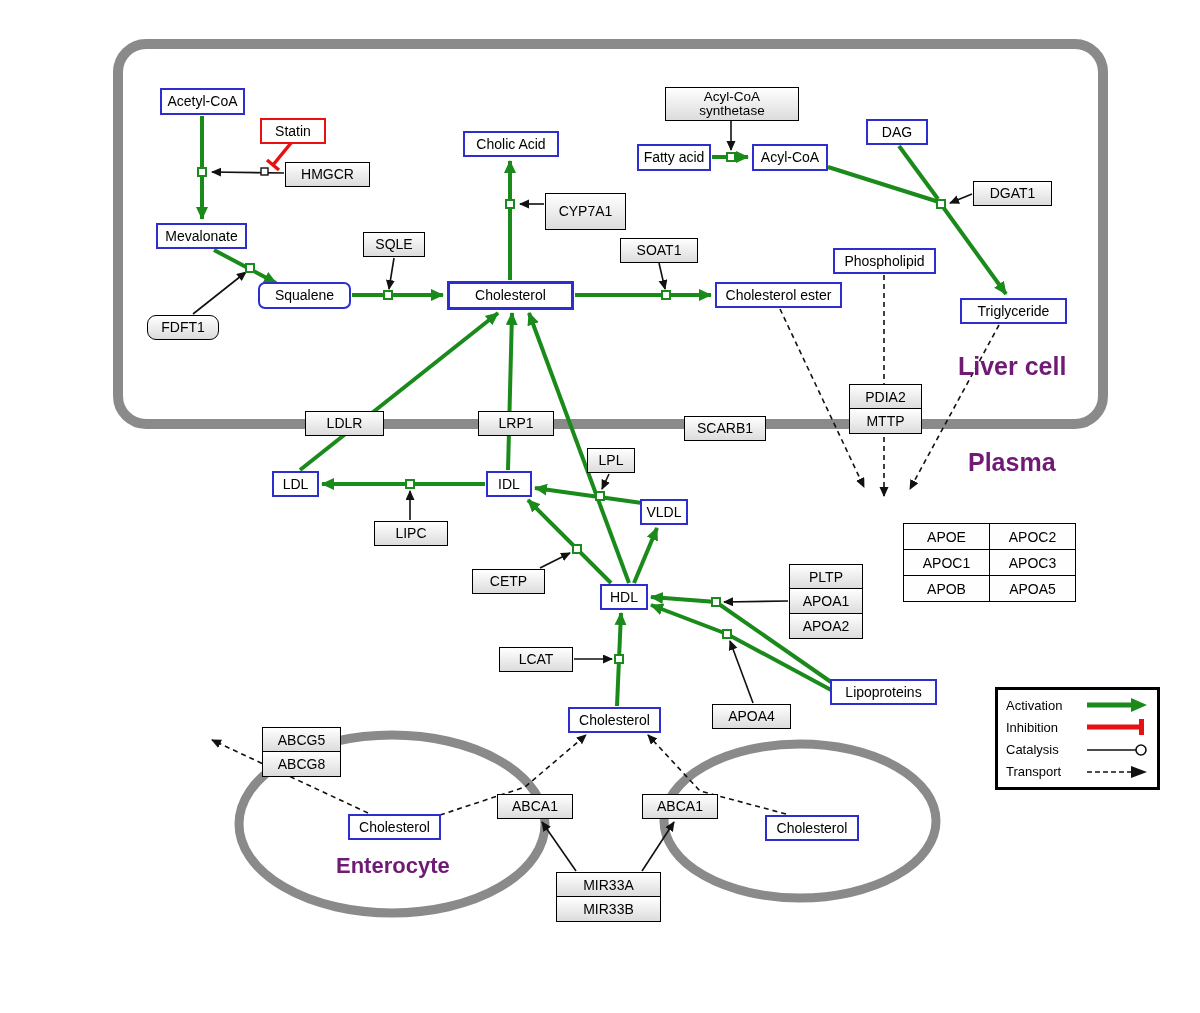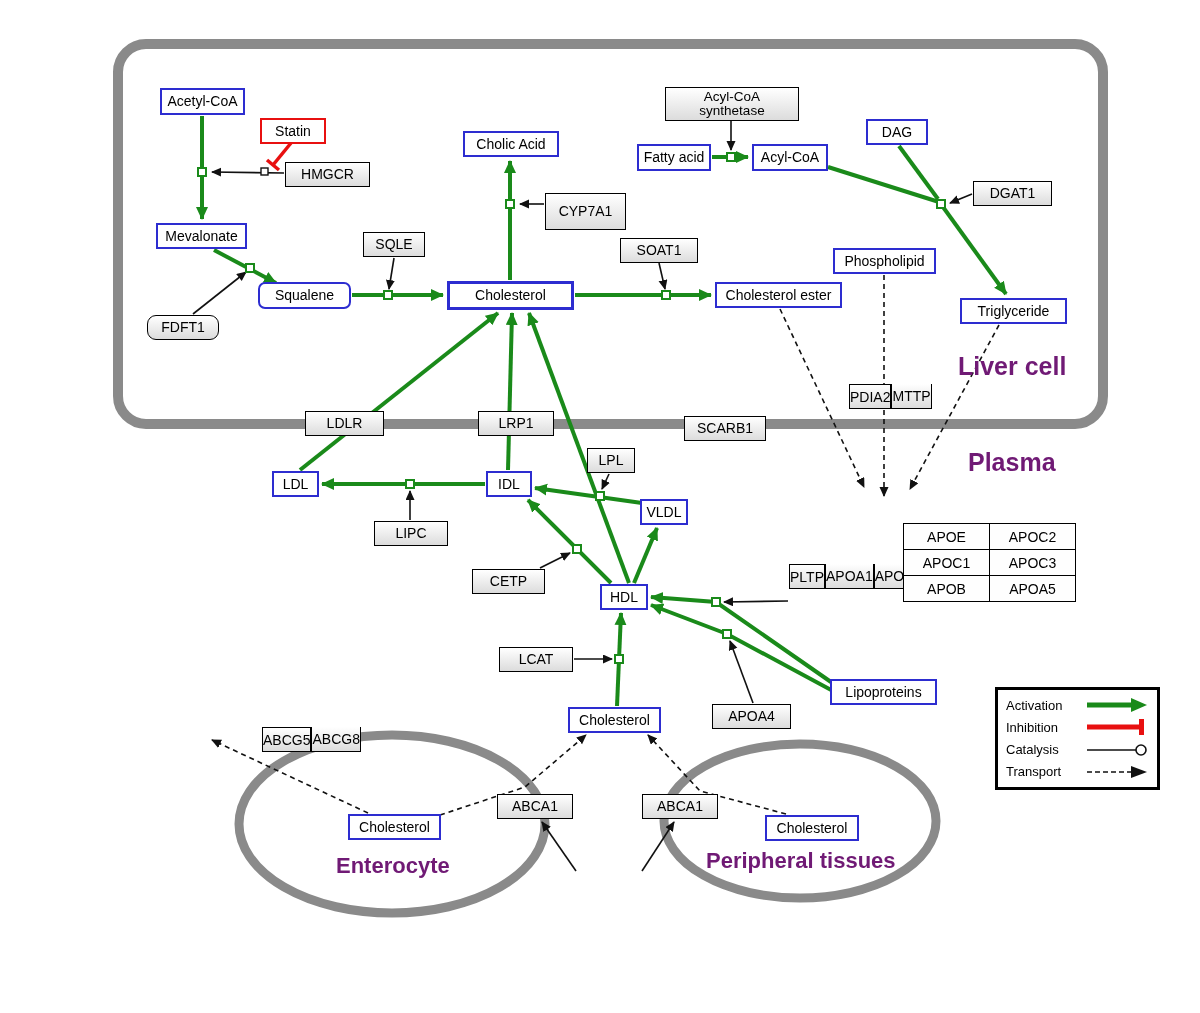--- a/index.html
+++ b/index.html
@@ -20,21 +20,21 @@
   .sqb{fill:#fff;stroke:#111;stroke-width:1.4;}
   .mem{fill:none;stroke:var(--gray);}
   .mgf{fill:var(--green);}
 
   .node{position:absolute;box-sizing:border-box;display:flex;flex-direction:column;align-items:center;
     justify-content:center;text-align:center;font-size:14px;line-height:1.05;background:#fff;z-index:2;}
   .met{border:2px solid var(--blue);}
   .met.thick{border-width:3px;}
   .drug{border:2px solid var(--red);}
   .prot{border:1px solid #000;background:linear-gradient(180deg,#ffffff 0%,#dcdcdc 100%);}
-  .stack{position:absolute;display:flex;z-index:2;}
+  .stack{position:absolute;display:flex;flex-direction:column;z-index:2;}
   .stack .cell{box-sizing:border-box;width:100%;height:25px;border:1px solid #000;
     background:linear-gradient(180deg,#ffffff,#dcdcdc);display:flex;align-items:center;justify-content:center;font-size:14px;}
   .stack .cell + .cell{border-top:none;}
   table.apo{position:absolute;left:903px;top:523px;border-collapse:collapse;z-index:2;}
   table.apo td{border:1px solid #000;width:85px;height:25px;text-align:center;font-size:14px;background:#fefefe;padding:0;}
   .rlabel{position:absolute;font-weight:bold;color:#701a75;z-index:2;}
   .rlabel.big{font-size:25px;}
   .rlabel.mid{font-size:22px;}
   .legend{position:absolute;left:995px;top:687px;width:165px;height:103px;border:3px solid #000;
     box-sizing:border-box;background:#fff;z-index:3;display:flex;flex-direction:column;justify-content:space-around;padding:4px 8px;}
@@ -130,21 +130,20 @@
       <rect class="sq" x="615" y="655" width="8" height="8"></rect>
       <rect class="sq" x="712" y="598" width="8" height="8"></rect>
       <rect class="sq" x="723" y="630" width="8" height="8"></rect>
       <rect class="sqb" x="261" y="168" width="7" height="7"></rect>
     </g>
   </svg>
 
   <div class="rlabel big" style="left:958px;top:352px;">Liver cell</div>
   <div class="rlabel big" style="left:968px;top:448px;">Plasma</div>
   <div class="rlabel mid" style="left:336px;top:853px;">Enterocyte</div>
-  <div class="rlabel mid" style="left:706px;top:848px;">Peripheral tissues</div>
 
   <div class="node met" style="left:160px;top:88px;width:85px;height:27px;">Acetyl-CoA</div>
   <div class="node met" style="left:156px;top:223px;width:91px;height:26px;">Mevalonate</div>
   <div class="node met" style="left:258px;top:282px;width:93px;height:27px;border-radius:7px;">Squalene</div>
   <div class="node met thick" style="left:447px;top:281px;width:127px;height:29px;">Cholesterol</div>
   <div class="node met" style="left:463px;top:131px;width:96px;height:26px;">Cholic Acid</div>
   <div class="node met" style="left:637px;top:144px;width:74px;height:27px;">Fatty acid</div>
   <div class="node met" style="left:752px;top:144px;width:76px;height:27px;">Acyl-CoA</div>
   <div class="node met" style="left:866px;top:119px;width:62px;height:26px;">DAG</div>
   <div class="node met" style="left:833px;top:248px;width:103px;height:26px;">Phospholipid</div>
@@ -188,20 +187,24 @@
   </div>
   <div class="stack" style="left:789px;top:564px;width:74px;">
     <div class="cell">PLTP</div>
     <div class="cell">APOA1</div>
     <div class="cell">APOA2</div>
   </div>
   <div class="stack" style="left:262px;top:727px;width:79px;">
     <div class="cell">ABCG5</div>
     <div class="cell">ABCG8</div>
   </div>
+  <div class="stack" style="left:556px;top:872px;width:105px;">
+    <div class="cell">MIR33A</div>
+    <div class="cell">MIR33B</div>
+  </div>
 
   <table class="apo">
     <tbody>
       <tr>
         <td>APOE</td>
         <td>APOC2</td>
       </tr>
       <tr>
         <td>APOC1</td>
         <td>APOC3</td>

